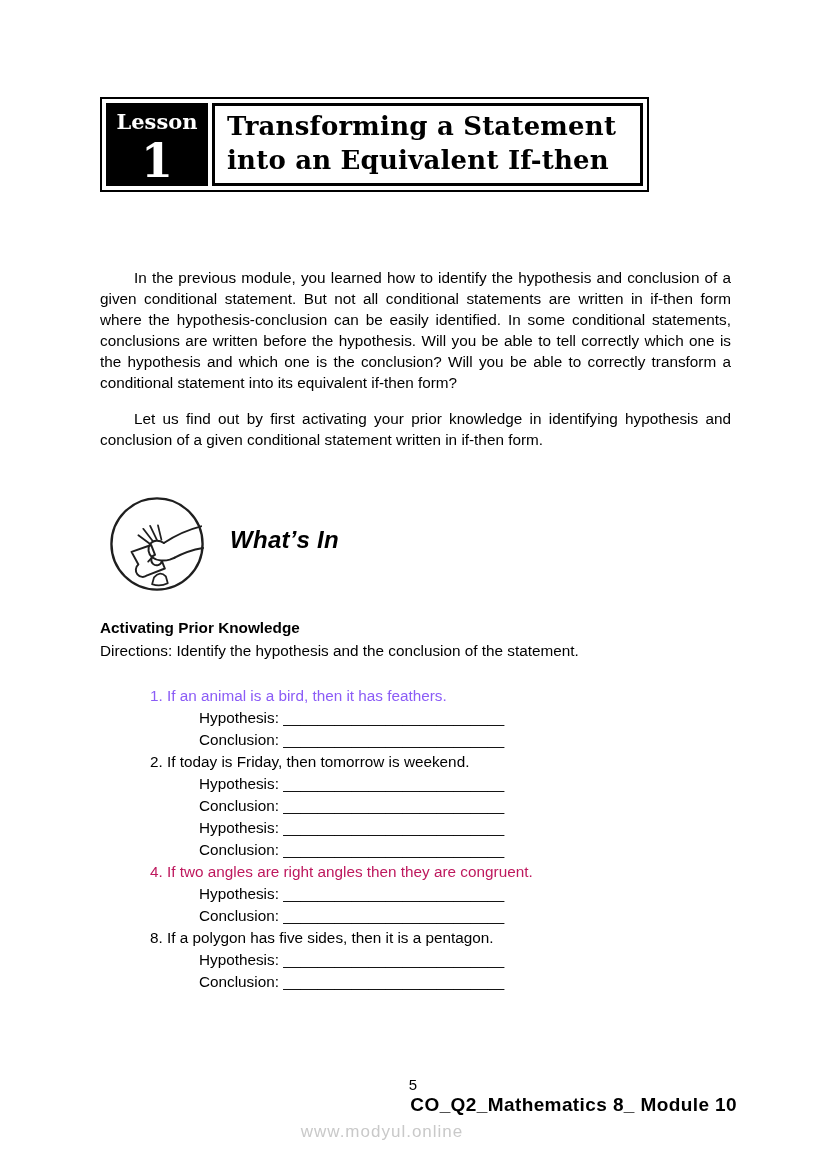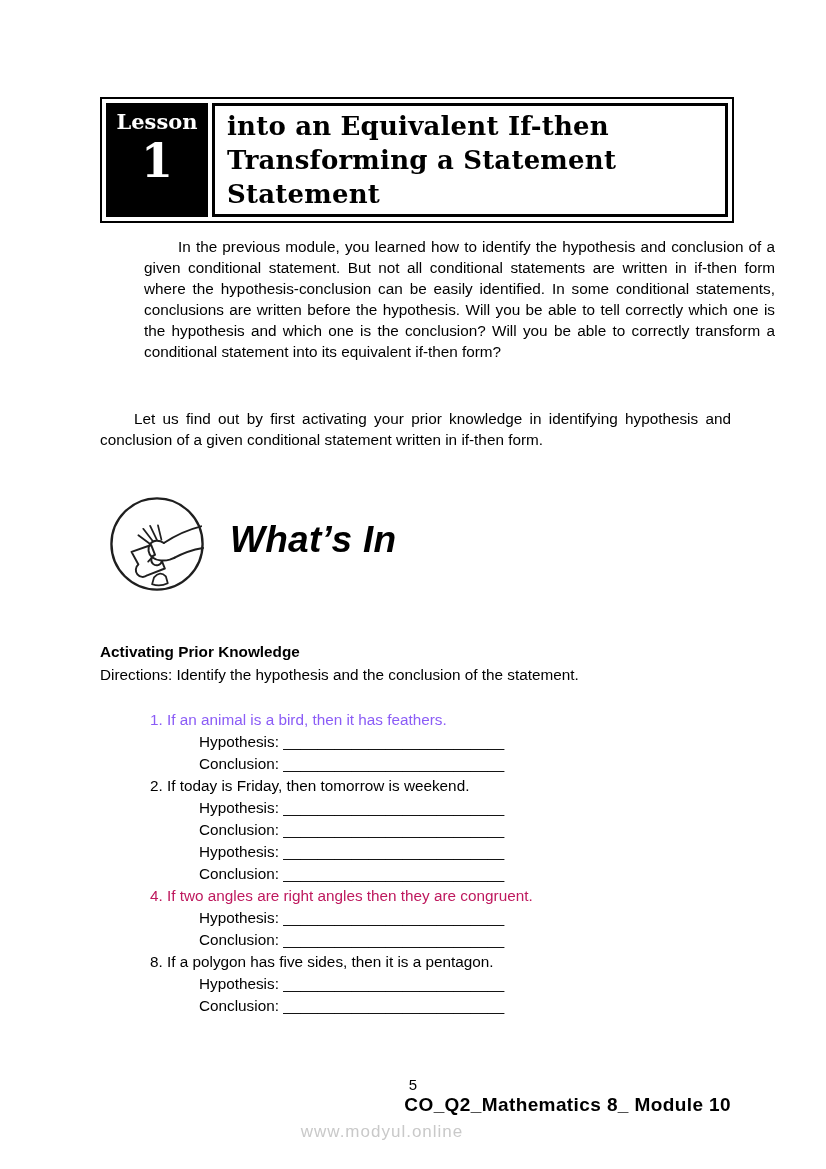--- a/index.html
+++ b/index.html
@@ -11,21 +11,21 @@
     background: #ffffff;
     font-family: "Liberation Sans", sans-serif;
     color: #000000;
     overflow: hidden;
   }
 
   
   .lesson-header {
     position: absolute;
     left: 100px; top: 97px;
-    width: 634px;
+    width: 549px;
     border: 2px solid #000;
     padding: 4px;
     display: flex;
     gap: 4px;
     background: #fff;
   }
   .lesson-box {
     flex: 0 0 102px;
     background: #000;
     color: #fff;
@@ -50,66 +50,65 @@
   
   .body-para {
     position: absolute;
     left: 100px;
     width: 631px;
     font-size: 15.3px;
     line-height: 21px;
     text-align: justify;
     text-indent: 34px;
   }
-  .para-1 { top: 236px; margin-left: 44px; }
+  .para-1 { top: 267px; }
   .para-2 { top: 408px; }
 
   
   .section-banner {
     position: absolute;
     left: 108px; top: 495px;
     display: flex;
     align-items: center;
     gap: 24px;
   }
   .icon-wrap { width: 98px; height: 98px; display: block; }
   .section-heading {
-    font-size: 37px;
+    font-size: 24px;
     font-weight: bold;
     font-style: italic;
     letter-spacing: 0.3px;
     padding-bottom: 8px;
   }
 
   
   .activity {
     position: absolute;
     left: 100px; top: 617px;
     width: 631px;
     font-size: 15.3px;
     line-height: 21px;
-    margin-top: 24px;
   }
   .activity-heading { font-size: 15.3px; font-weight: bold; line-height: 21px; }
   .directions { margin-top: 2px; }
   .exercise-list { margin-top: 24px; }
   .exercise-item .statement { padding-left: 50px; line-height: 22px; }
   .exercise-item .blank-line { padding-left: 99px; line-height: 22px; }
 
   
   .page-number {
     position: absolute;
     left: 0; top: 1076px;
     width: 826px;
     text-align: center;
     font-size: 15px;
   }
   .module-label {
     position: absolute;
-    right: 95px; top: 1094px;
+    right: 89px; top: 1094px;
     font-size: 19px;
     font-weight: bold;
     letter-spacing: 0.4px;
   }
   .watermark {
     position: absolute;
     left: 0; top: 1122px;
     width: 764px;
     text-align: center;
     font-size: 17px;
@@ -121,23 +120,22 @@
 <body>
 
 <div class="page">
 
   <header class="lesson-header">
     <div class="lesson-box">
       <div class="lesson-label">Lesson</div>
       <div class="lesson-number">1</div>
     </div>
     <div class="title-box">
+      <div>Transforming a Statement</div>
       <div>into an Equivalent If-then</div>
-      <div>Transforming a Statement</div>
-      <div>Statement</div>
     </div>
   </header>
 
   <p class="body-para para-1">In the previous module, you learned how to identify the hypothesis and conclusion of a given conditional statement. But not all conditional statements are written in if-then form where the hypothesis-conclusion can be easily identified. In some conditional statements, conclusions are written before the hypothesis. Will you be able to tell correctly which one is the hypothesis and which one is the conclusion? Will you be able to correctly transform a conditional statement into its equivalent if-then form?</p>
   <p class="body-para para-2">Let us find out by first activating your prior knowledge in identifying hypothesis and conclusion of a given conditional statement written in if-then form.</p>
 
   <div class="section-banner">
     <span class="icon-wrap">
       <svg viewBox="0 0 100 100" width="98" height="98" fill="none" stroke="#1f1f1f" stroke-width="2" stroke-linecap="round" stroke-linejoin="round">
         <circle cx="50" cy="50" r="46.5" stroke-width="2.4"></circle>

